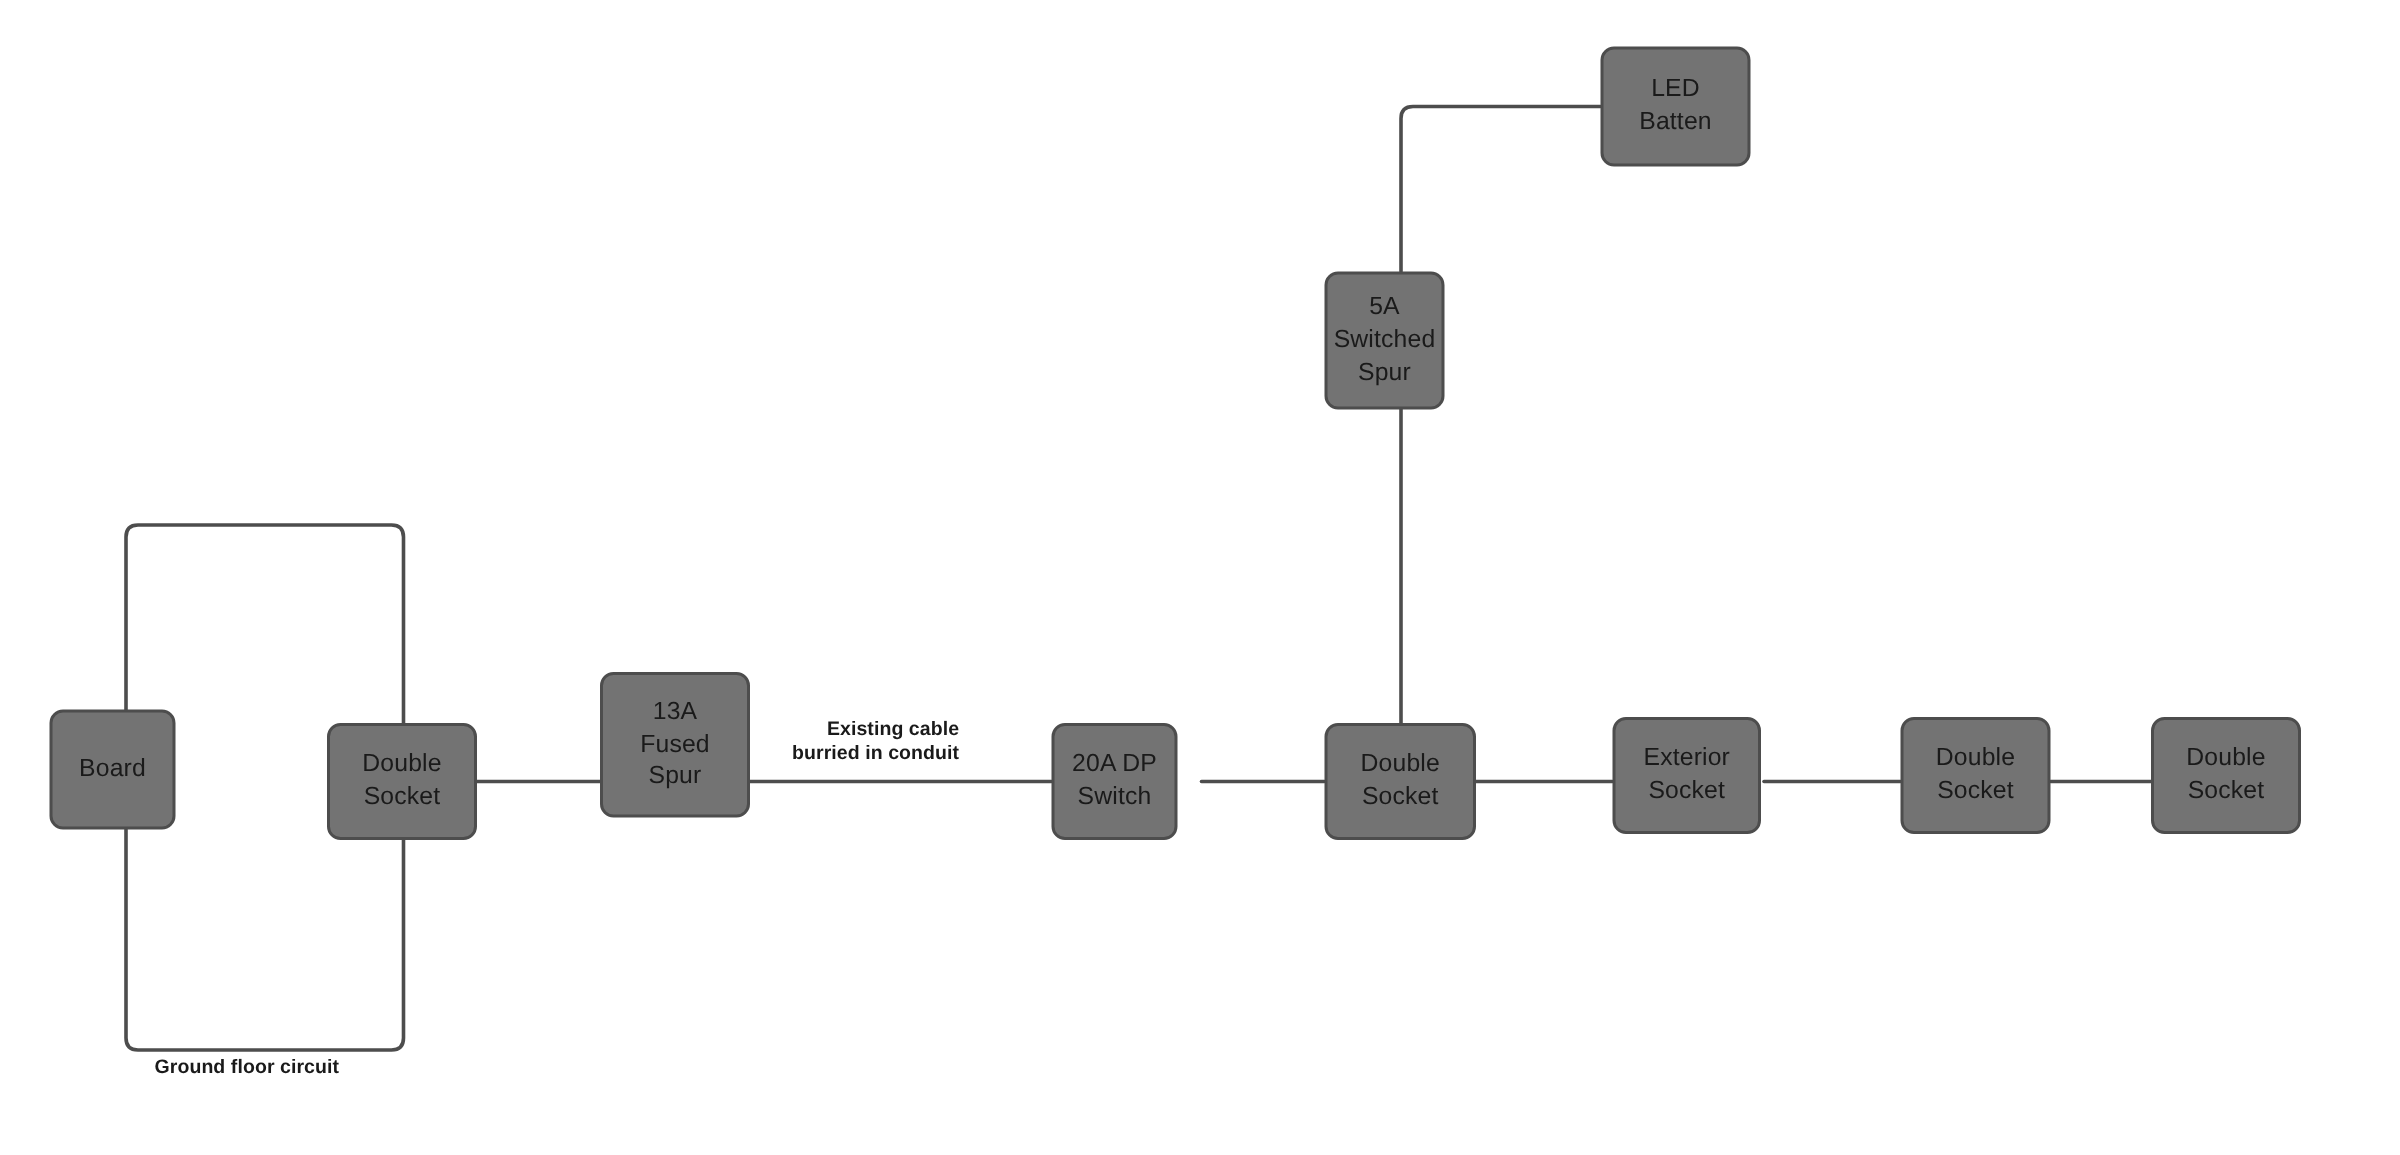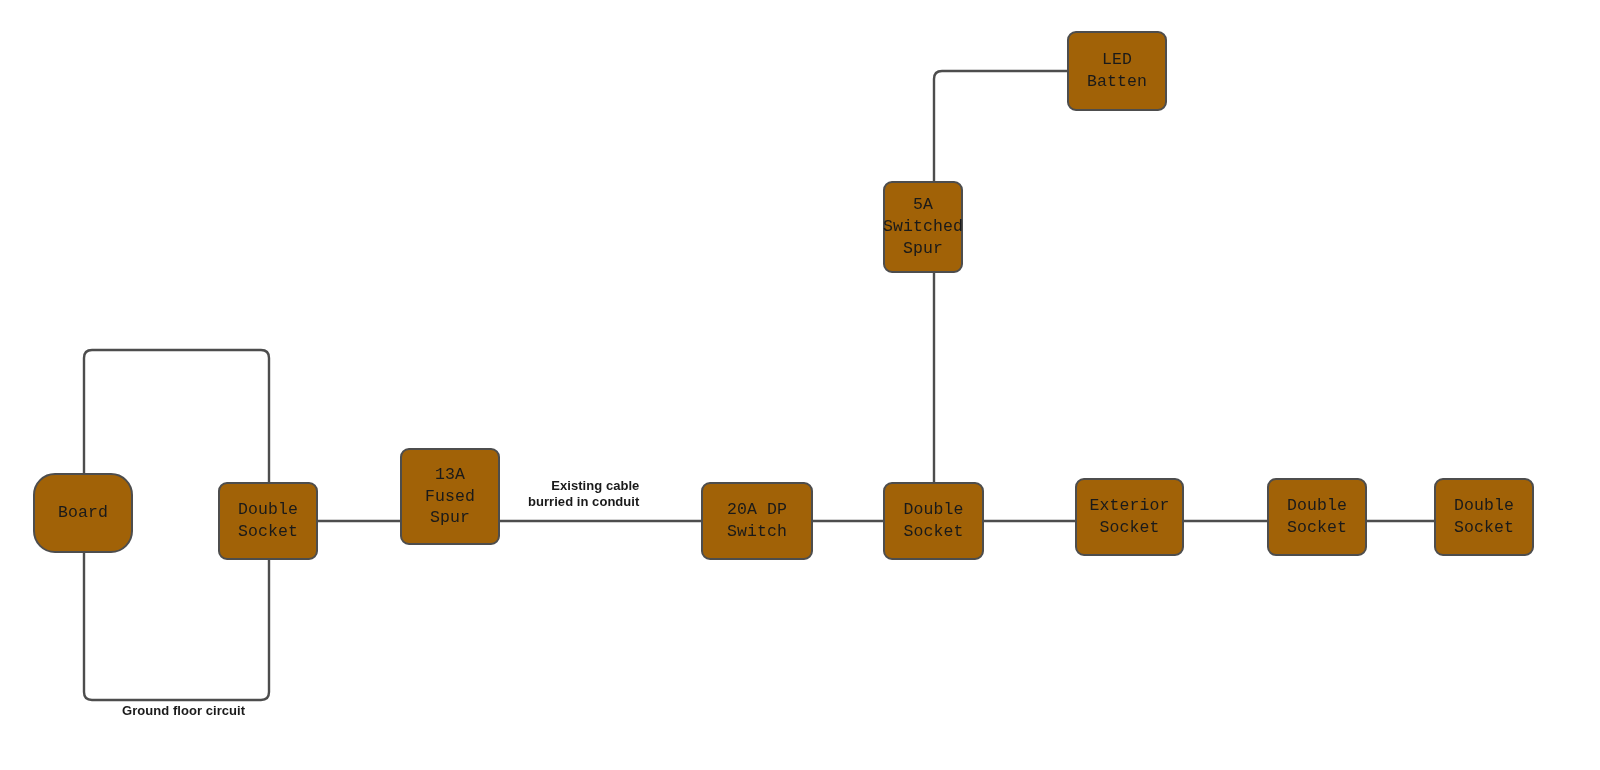--- a/index.html
+++ b/index.html
@@ -21,50 +21,48 @@
     top: 0;
     width: 1600px;
     height: 770px;
     pointer-events: none;
   }
   .node {
     position: absolute;
     box-sizing: border-box;
     border: 2px solid #4d4d4d;
     border-radius: 9px;
-    background: #a16207;
+    background: #737373;
     display: flex;
     align-items: center;
     justify-content: center;
     text-align: center;
     color: #1a1a1a;
     font-size: 16.5px;
     line-height: 1.33;
     white-space: pre-line;
     letter-spacing: 0.1px;
-    font-family: Liberation Mono, monospace;
   }
   .edge-label {
     position: absolute;
     font-size: 13px;
     font-weight: bold;
     color: #1a1a1a;
     line-height: 1.22;
     white-space: pre-line;
     text-align: right;
     letter-spacing: 0.05px;
   }
   .loop-label {
     position: absolute;
     font-size: 13px;
     font-weight: bold;
     color: #1a1a1a;
     text-align: center;
     letter-spacing: 0.05px;
-    margin-left: 19px;
   }
 </style>
 </head>
 <body>
 
 <div id="canvas">
 
   <svg class="wires" viewBox="0 0 1600 770" xmlns="http://www.w3.org/2000/svg">
     <g fill="none" stroke="#4d4d4d" stroke-width="2.4" stroke-linecap="round" stroke-linejoin="round">
 
@@ -82,43 +80,43 @@
       <path d="M 1176 521 L 1267 521"></path>
 
       <path d="M 1367 521 L 1434 521"></path>
 
       <path d="M 934 482 L 934 273"></path>
 
       <path d="M 934 181 L 934 79 Q 934 71 942 71 L 1067 71"></path>
     </g>
   </svg>
 
-  <div class="node" style="left:33px; top:473px; width:100px; height:80px;border-radius:22px;">Board</div>
+  <div class="node" style="left:33px; top:473px; width:84px; height:80px;">Board</div>
 
   <div class="node" style="left:218px; top:482px; width:100px; height:78px;">Double
 Socket</div>
 
   <div class="node" style="left:400px; top:448px; width:100px; height:97px;">13A
 Fused
 Spur</div>
 
-  <div class="node" style="left:701px; top:482px; width:112px; height:78px;">20A DP
+  <div class="node" style="left:701px; top:482px; width:84px; height:78px;">20A DP
 Switch</div>
 
   <div class="node" style="left:883px; top:482px; width:101px; height:78px;">Double
 Socket</div>
 
   <div class="node" style="left:883px; top:181px; width:80px; height:92px;">5A
 Switched
 Spur</div>
 
   <div class="node" style="left:1067px; top:31px; width:100px; height:80px;">LED
 Batten</div>
 
-  <div class="node" style="left:1075px; top:478px; width:109px; height:78px;">Exterior
+  <div class="node" style="left:1075px; top:478px; width:99px; height:78px;">Exterior
 Socket</div>
 
   <div class="node" style="left:1267px; top:478px; width:100px; height:78px;">Double
 Socket</div>
 
   <div class="node" style="left:1434px; top:478px; width:100px; height:78px;">Double
 Socket</div>
 
   <div class="edge-label" style="left:528px; top:478px;">Existing cable
 burried in conduit</div>

